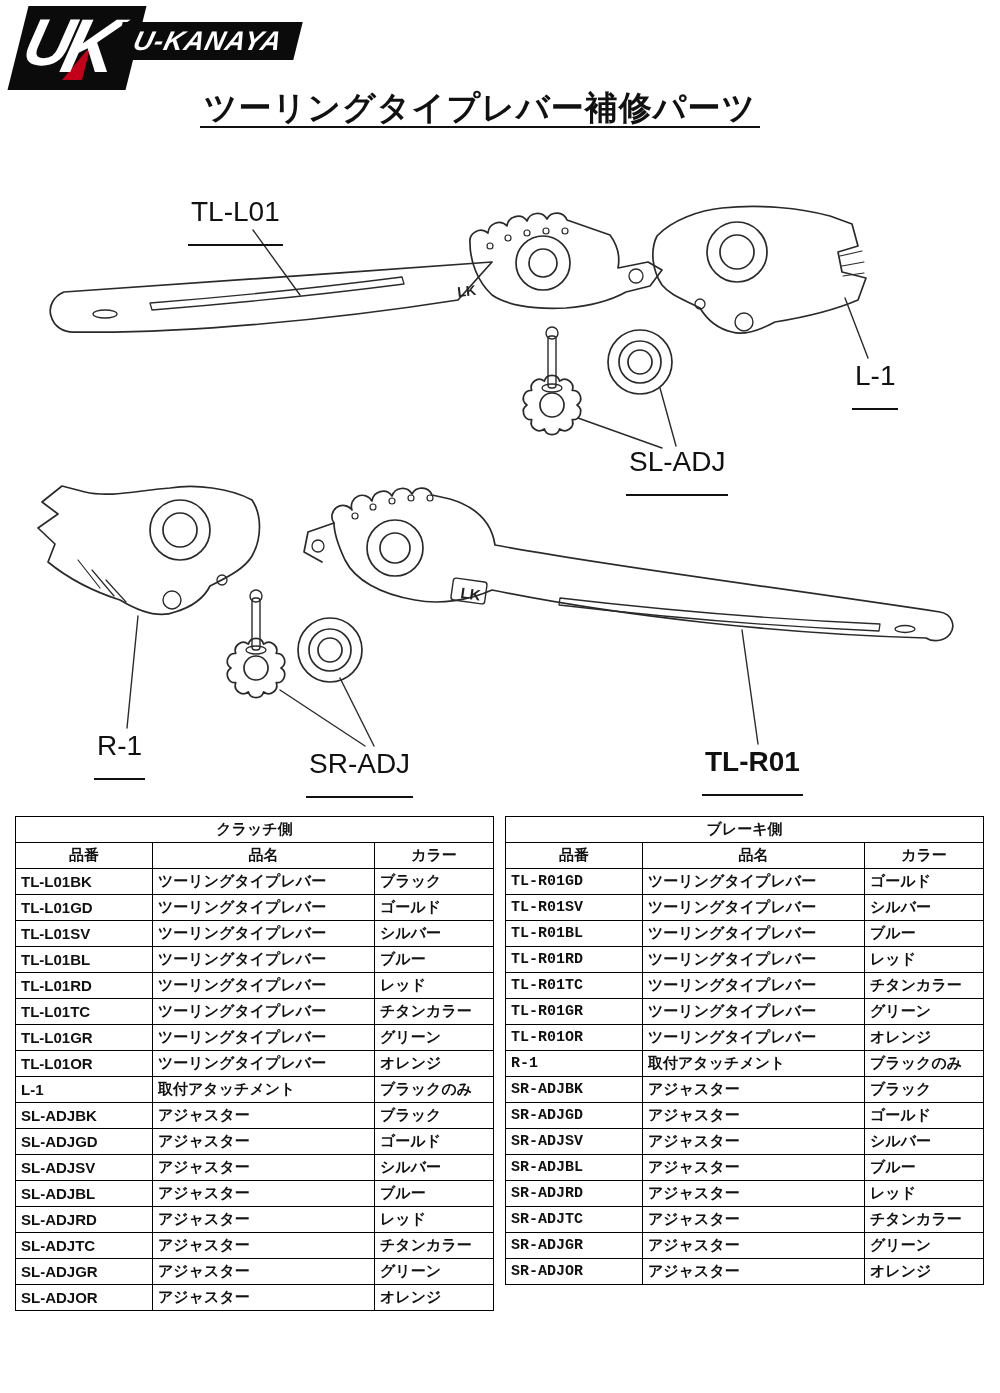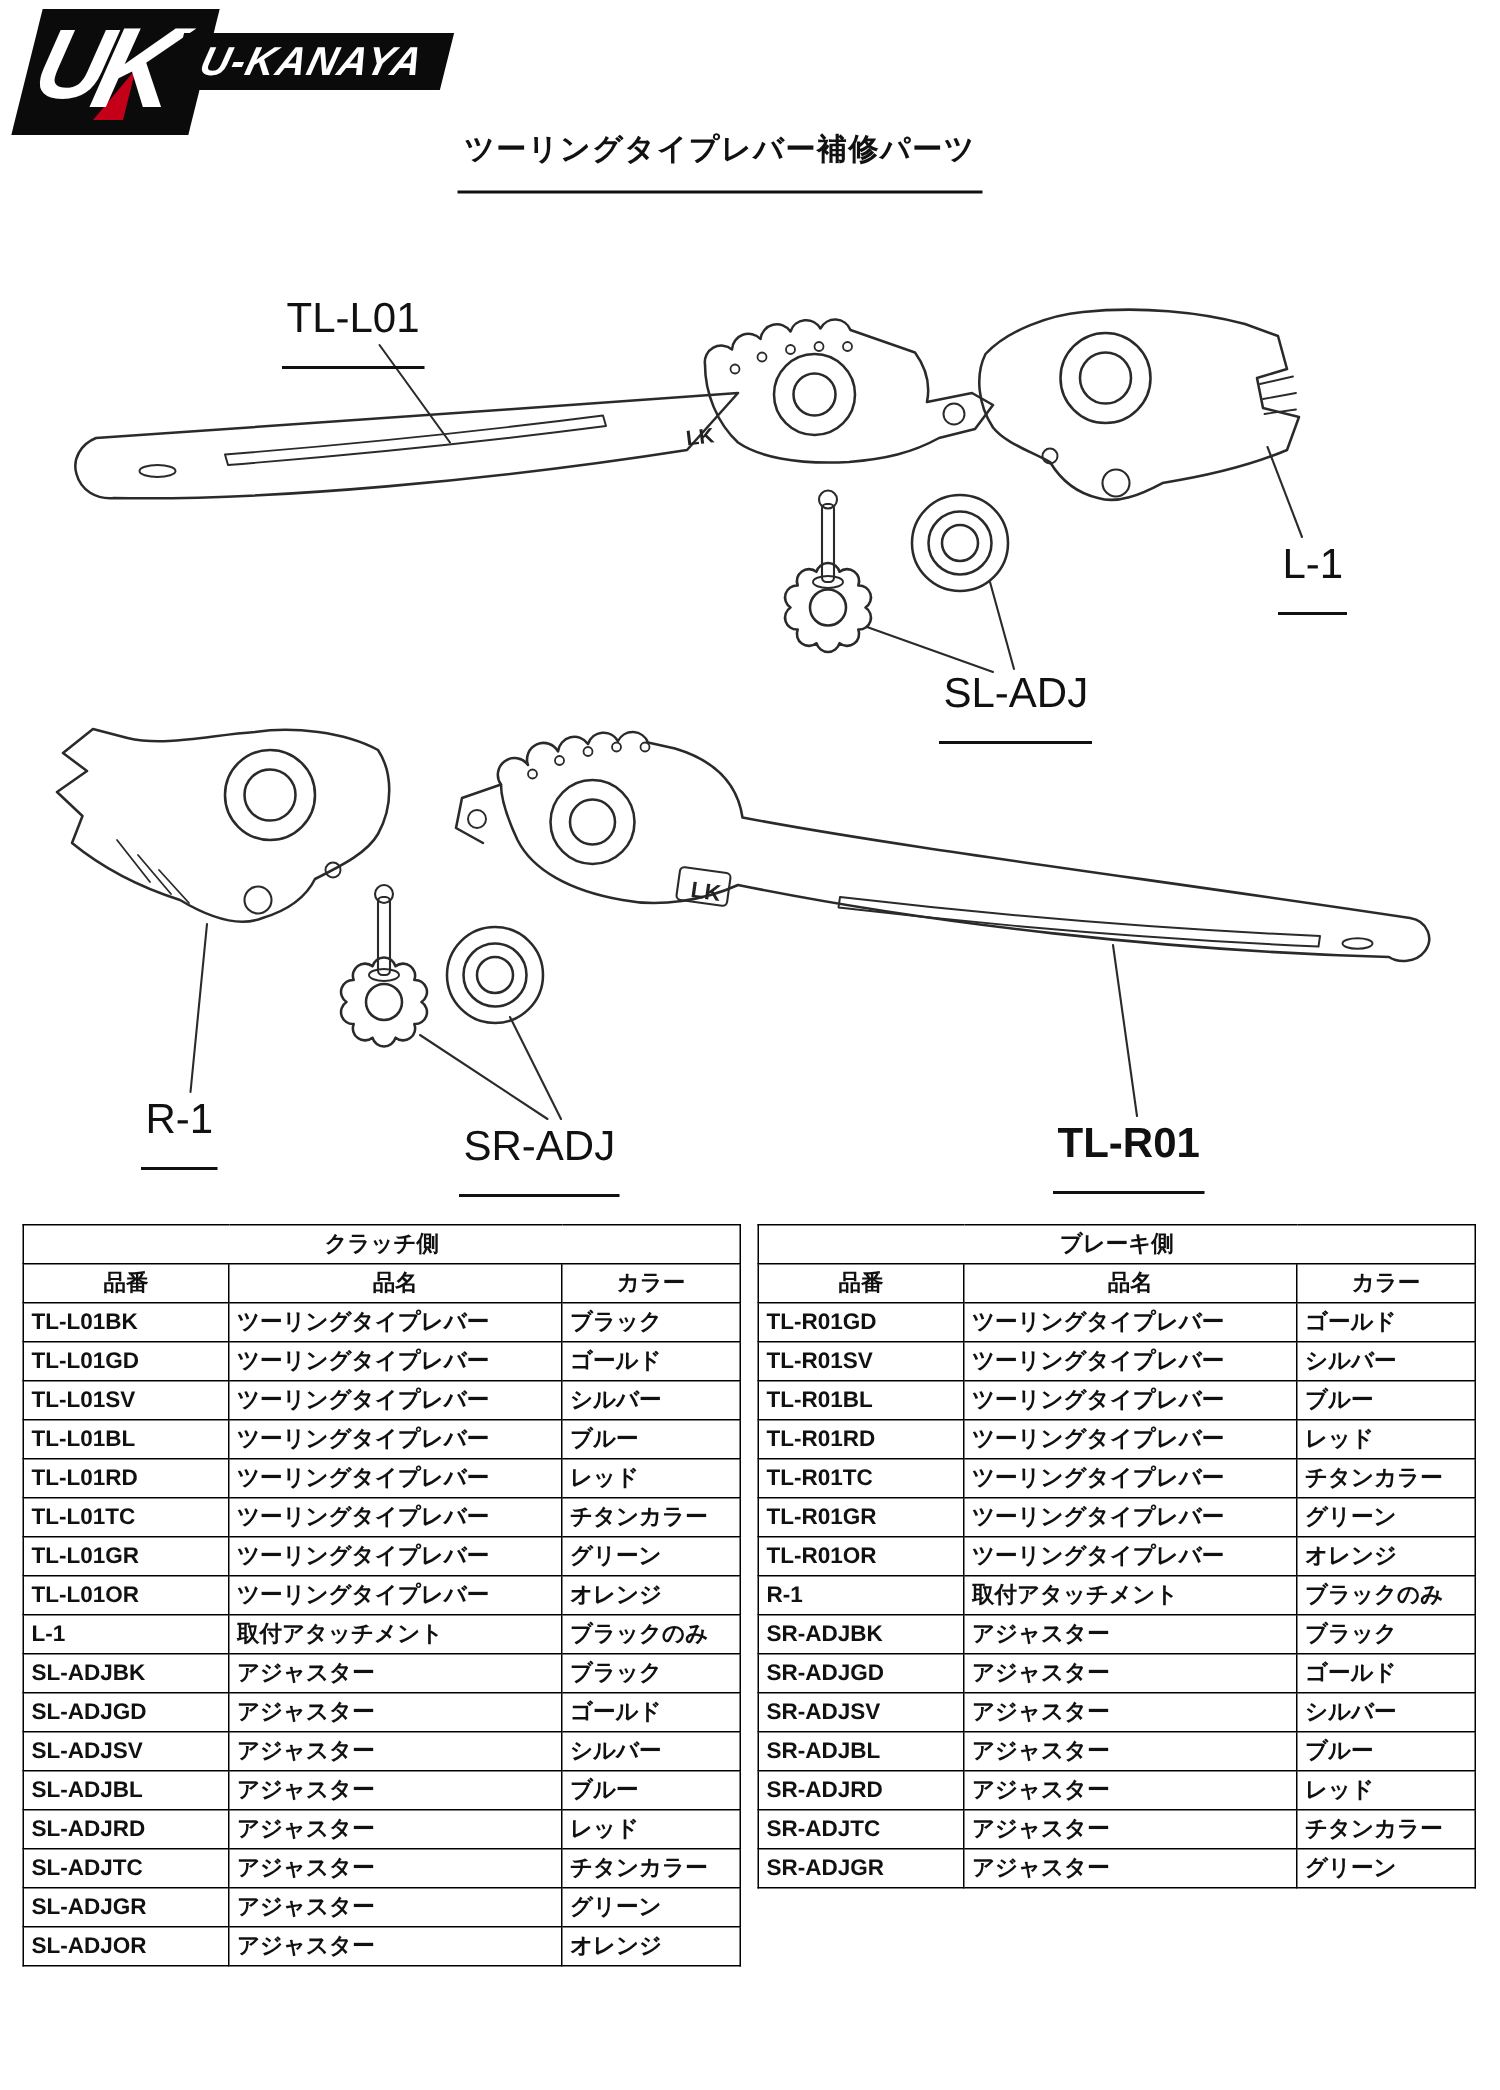--- a/index.html
+++ b/index.html
@@ -15,39 +15,39 @@
   .logo-k{position:absolute;left:46px;top:-2px;color:#fff;font-style:italic;font-weight:bold;
           font-size:76px;line-height:84px;}
   .logo-red{position:absolute;left:52px;top:40px;width:0;height:0;
             border-left:20px solid transparent;border-bottom:34px solid #c40019;}
   .logo-strip{position:absolute;left:100px;top:16px;height:38px;line-height:38px;background:#0b0b0b;
               padding:0 16px;transform:skewX(-14deg);color:#fff;font-style:italic;font-weight:bold;
               font-size:27px;letter-spacing:1px;white-space:nowrap;}
 
   
   .page-title{position:absolute;left:180px;top:86px;width:600px;text-align:center;}
-  .page-title span{font-size:20px;font-weight:bold;letter-spacing:1px;
-                   border-bottom:2px solid #111;padding:0 4px 16px;}
+  .page-title span{font-size:33px;font-weight:bold;letter-spacing:1px;
+                   border-bottom:2px solid #111;padding:0 4px 0;}
 
   
   .diagram{position:absolute;left:0;top:150px;}
   .dlabel{position:absolute;font-size:28px;color:#111;border-bottom:2px solid #111;
           padding:0 3px 16px;white-space:nowrap;}
   .lb-tll01{left:188px;top:196px;}
   .lb-l1{left:852px;top:360px;}
   .lb-sladj{left:626px;top:446px;}
   .lb-r1{left:94px;top:730px;}
   .lb-sradj{left:306px;top:748px;}
   .lb-tlr01{left:702px;top:746px;font-weight:bold;}
 
   
   .parts-table{position:absolute;top:816px;width:478px;border-collapse:collapse;
                table-layout:fixed;background:#fff;}
   .parts-table.left{left:15px;padding-left:20px;}
-  .parts-table.right{left:505px;}
+  .parts-table.right{left:505px;font-family:Liberation Mono, monospace;}
   .parts-table th,.parts-table td{border:1px solid #000;font-size:15px;font-weight:bold;
                height:21px;padding:2px 5px;overflow:hidden;white-space:nowrap;}
   .parts-table th{text-align:center;}
   .parts-table .ttl{font-size:15px;}
   .parts-table col.w0{width:137px;}
   .parts-table col.w1{width:222px;}
   .parts-table col.w2{width:119px;}
   .parts-table td{text-align:left;}
 </style>
 </head>
@@ -352,16 +352,21 @@
         <tr>
           <td class="c0">SR-ADJTC</td>
           <td class="c1">アジャスター</td>
           <td class="c2">チタンカラー</td>
         </tr>
         <tr>
           <td class="c0">SR-ADJGR</td>
           <td class="c1">アジャスター</td>
           <td class="c2">グリーン</td>
         </tr>
+        <tr>
+          <td class="c0">SR-ADJOR</td>
+          <td class="c1">アジャスター</td>
+          <td class="c2">オレンジ</td>
+        </tr>
       </tbody>
   </table>
 
 </div>
 
 </body></html>

